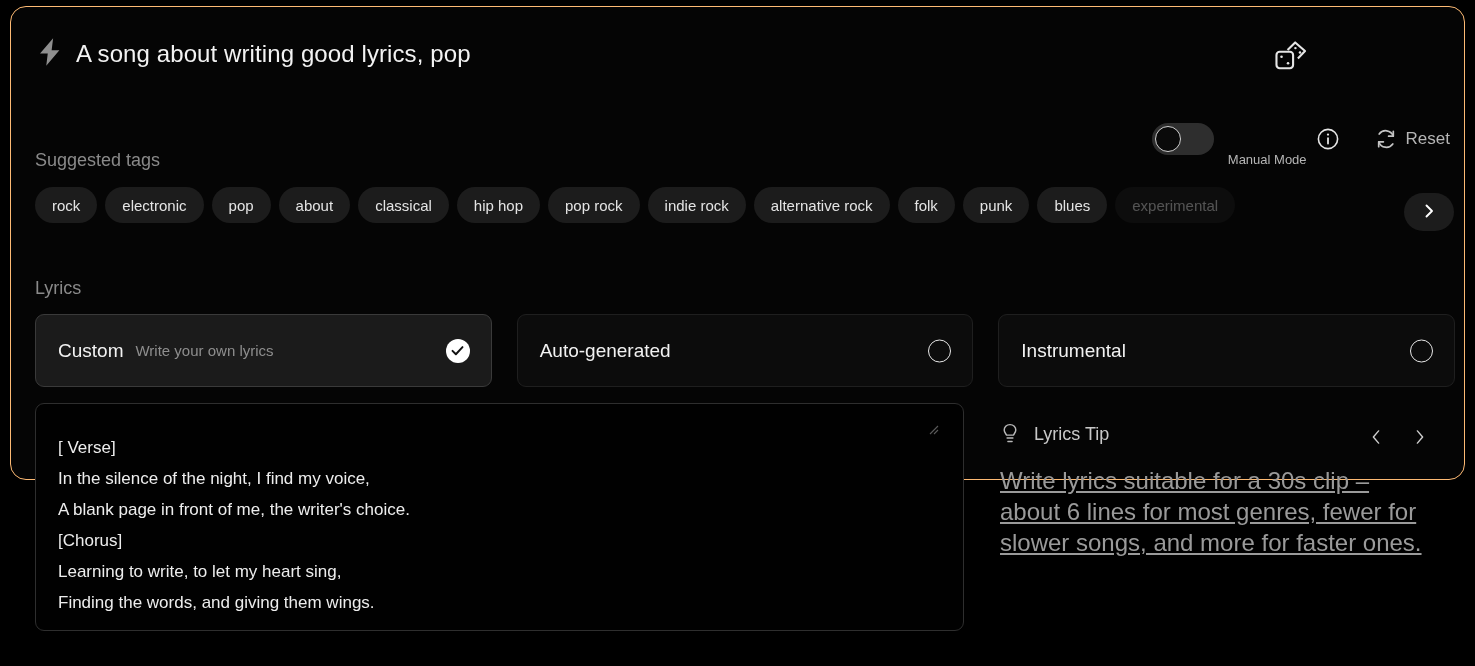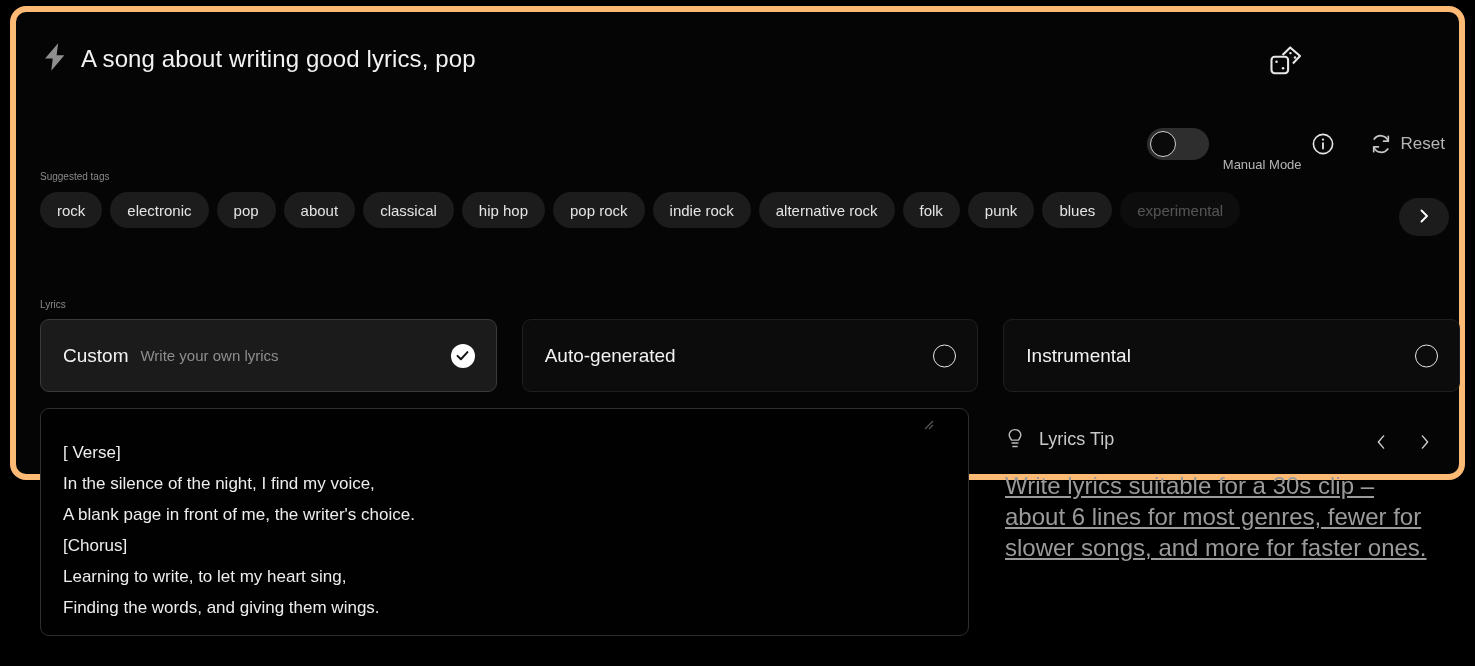--- a/index.html
+++ b/index.html
@@ -8,21 +8,21 @@
     width: 1475px; height: 666px;
     background: #000000;
     font-family: "Liberation Sans", sans-serif;
     overflow: hidden;
   }
   .panel {
     position: absolute;
     left: 10px; top: 6px;
     width: 1455px; height: 474px;
     background: #050505;
-    border: 6px solid #fdba74;
+    border: 1px solid #fdba74;
     border-radius: 16px;
   }
 
   
   .header {
     position: absolute;
     left: 0; top: 0; right: 0; height: 92px;
   }
   .bolt-icon {
     position: absolute; left: 24px; top: 28px;
@@ -78,21 +78,21 @@
     margin-left: 36px;
     display: flex; align-items: center; gap: 9px;
     cursor: pointer;
   }
   .reset-icon { width: 22px; height: 22px; }
   .reset-label { font-size: 17px; color: #b6b6b6; }
 
   
   .sec-label {
     position: absolute;
-    font-size: 10px; color: #8a8a8a; margin-top: 16px;
+    font-size: 18px; color: #8a8a8a;
   }
   #suggested-label { left: 24px; top: 143px; }
 
   .tags-row {
     position: absolute;
     left: 24px; top: 178px;
     width: 1420px; height: 40px;
     overflow: hidden;
   }
   .tags-inner {

